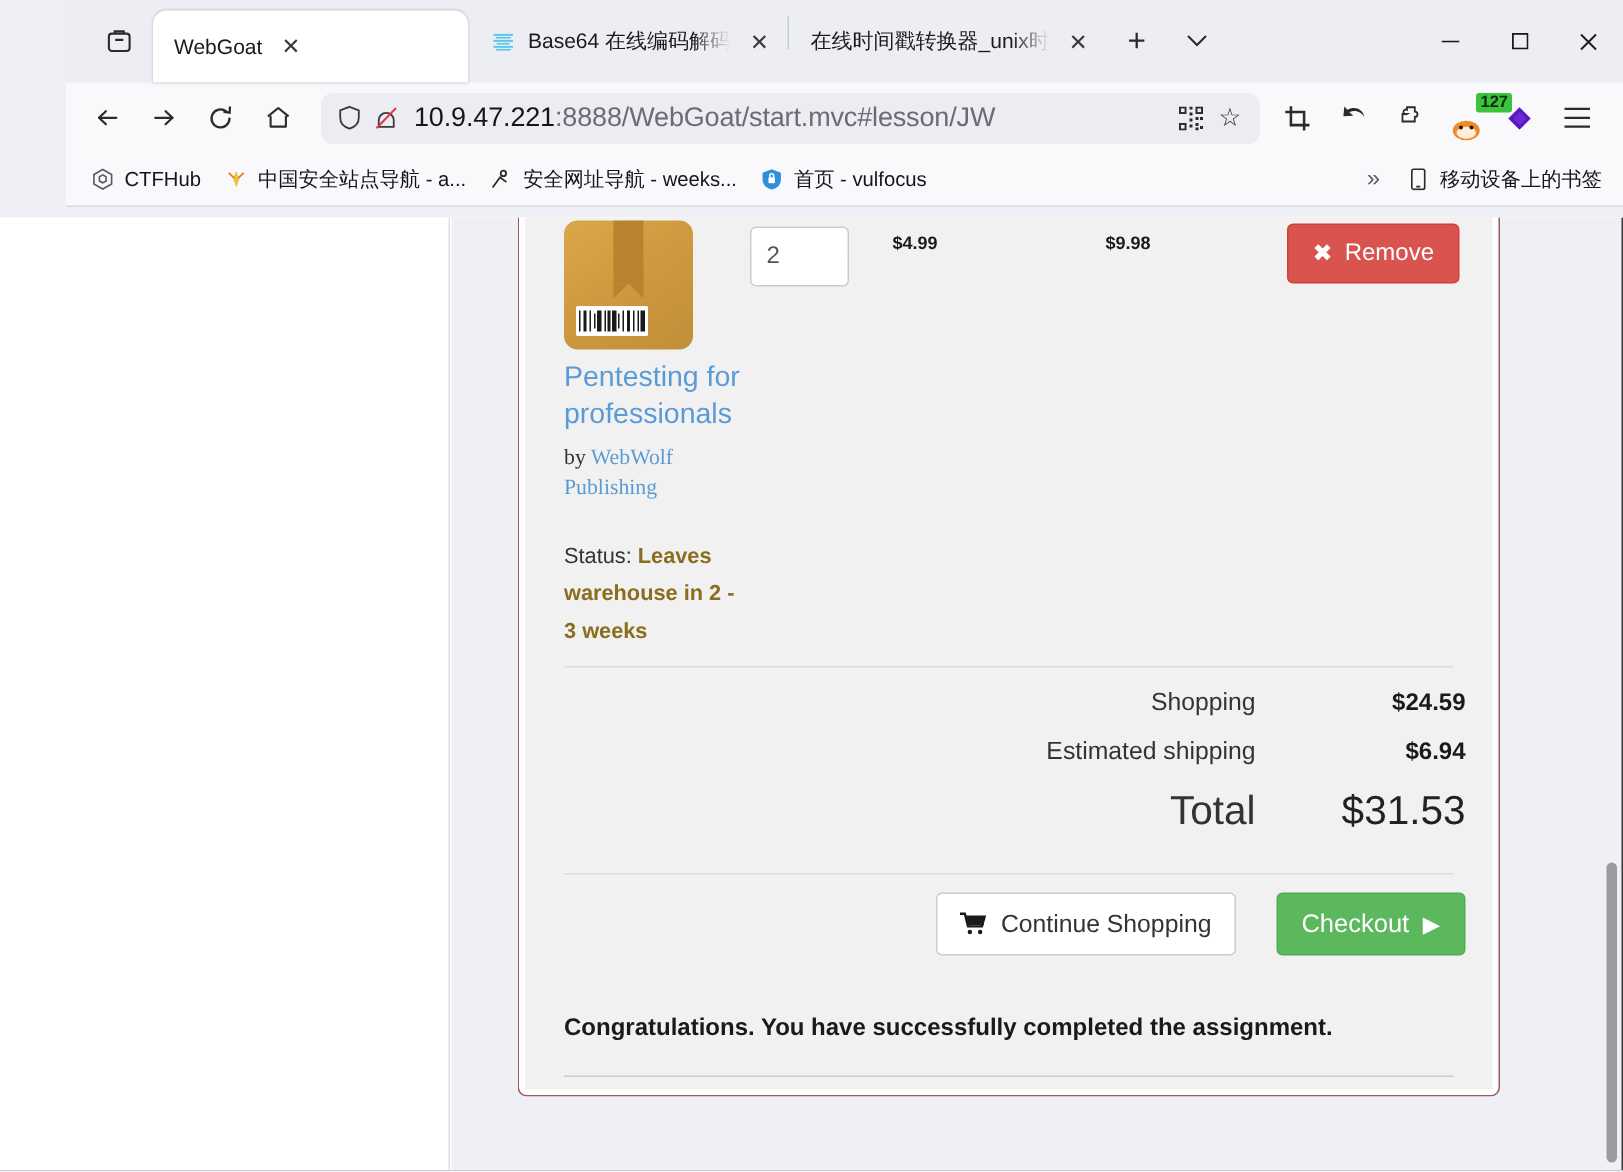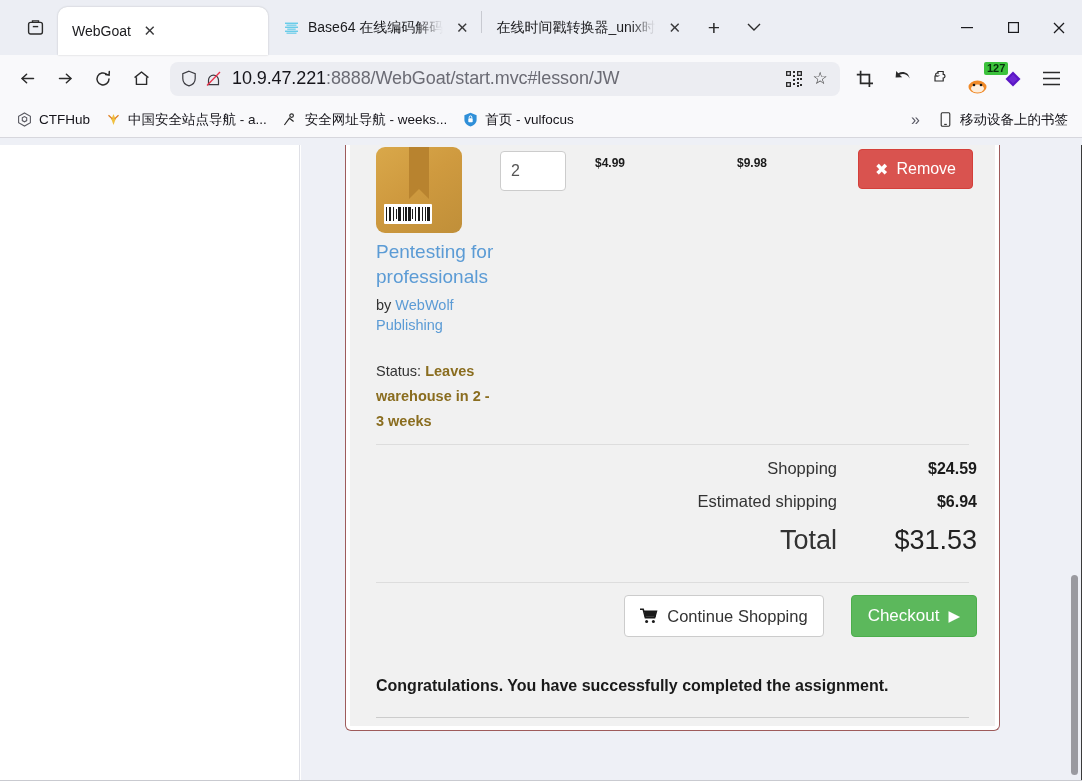--- a/index.html
+++ b/index.html
@@ -5,21 +5,21 @@
   * { box-sizing: border-box; }
   html, body {
     margin: 0; padding: 0;
     width: 1082px; height: 781px;
     overflow: hidden;
     font-family: "Liberation Sans", sans-serif;
     background: #ffffff;
   }
 
   
-  .browser { width: 1082px; height: 781px; position: relative; background:#eef0f6; }
+  .browser { width: 1082px; height: 781px; position: relative; background:#eef0f6;padding-left:44px; }
 
   .tabstrip {
     height: 55px; background: #eceef4;
     display: flex; align-items: flex-end; position: relative;
   }
   .tabstrip-left-pad { width: 12px; height:100%; }
   .tablist-icon {
     width: 46px; height: 55px;
     display:flex; align-items:center; justify-content:center;
     color:#2b2b2b;
@@ -163,21 +163,21 @@
     gap: 1.4px; border-radius: 1px;
   }
   .prod-img .barcode i { display:block; width:1.5px; height: 14px; background:#1a1a1a; }
   .prod-img .barcode i.w { width: 3px; }
   .prod-img .barcode i.s { height: 10px; }
 
   .prod-title {
     font-size: 19px; line-height: 25px; color:#5b9bd5; margin-top: 6px;
     font-weight: 400;
   }
-  .prod-by { font-size: 14.5px; color:#333; margin-top: 6px; line-height: 20px; }
+  .prod-by { font-size: 14.5px; color:#333; margin-top: 6px; line-height: 20px; font-family: Liberation Serif, serif; }
   .prod-by a { color:#5b9bd5; text-decoration:none; }
   .prod-status { font-size: 14.5px; color:#333; margin-top: 24px; line-height: 25px; }
   .prod-status b { color:#8a6d1f; }
 
   .qty-box {
     width: 66px; height: 40px; background:#fff;
     border: 1px solid #ccc; border-radius: 4px;
     font-size: 16px; color:#555; padding: 0 10px;
     font-family: "Liberation Sans", sans-serif;
   }

